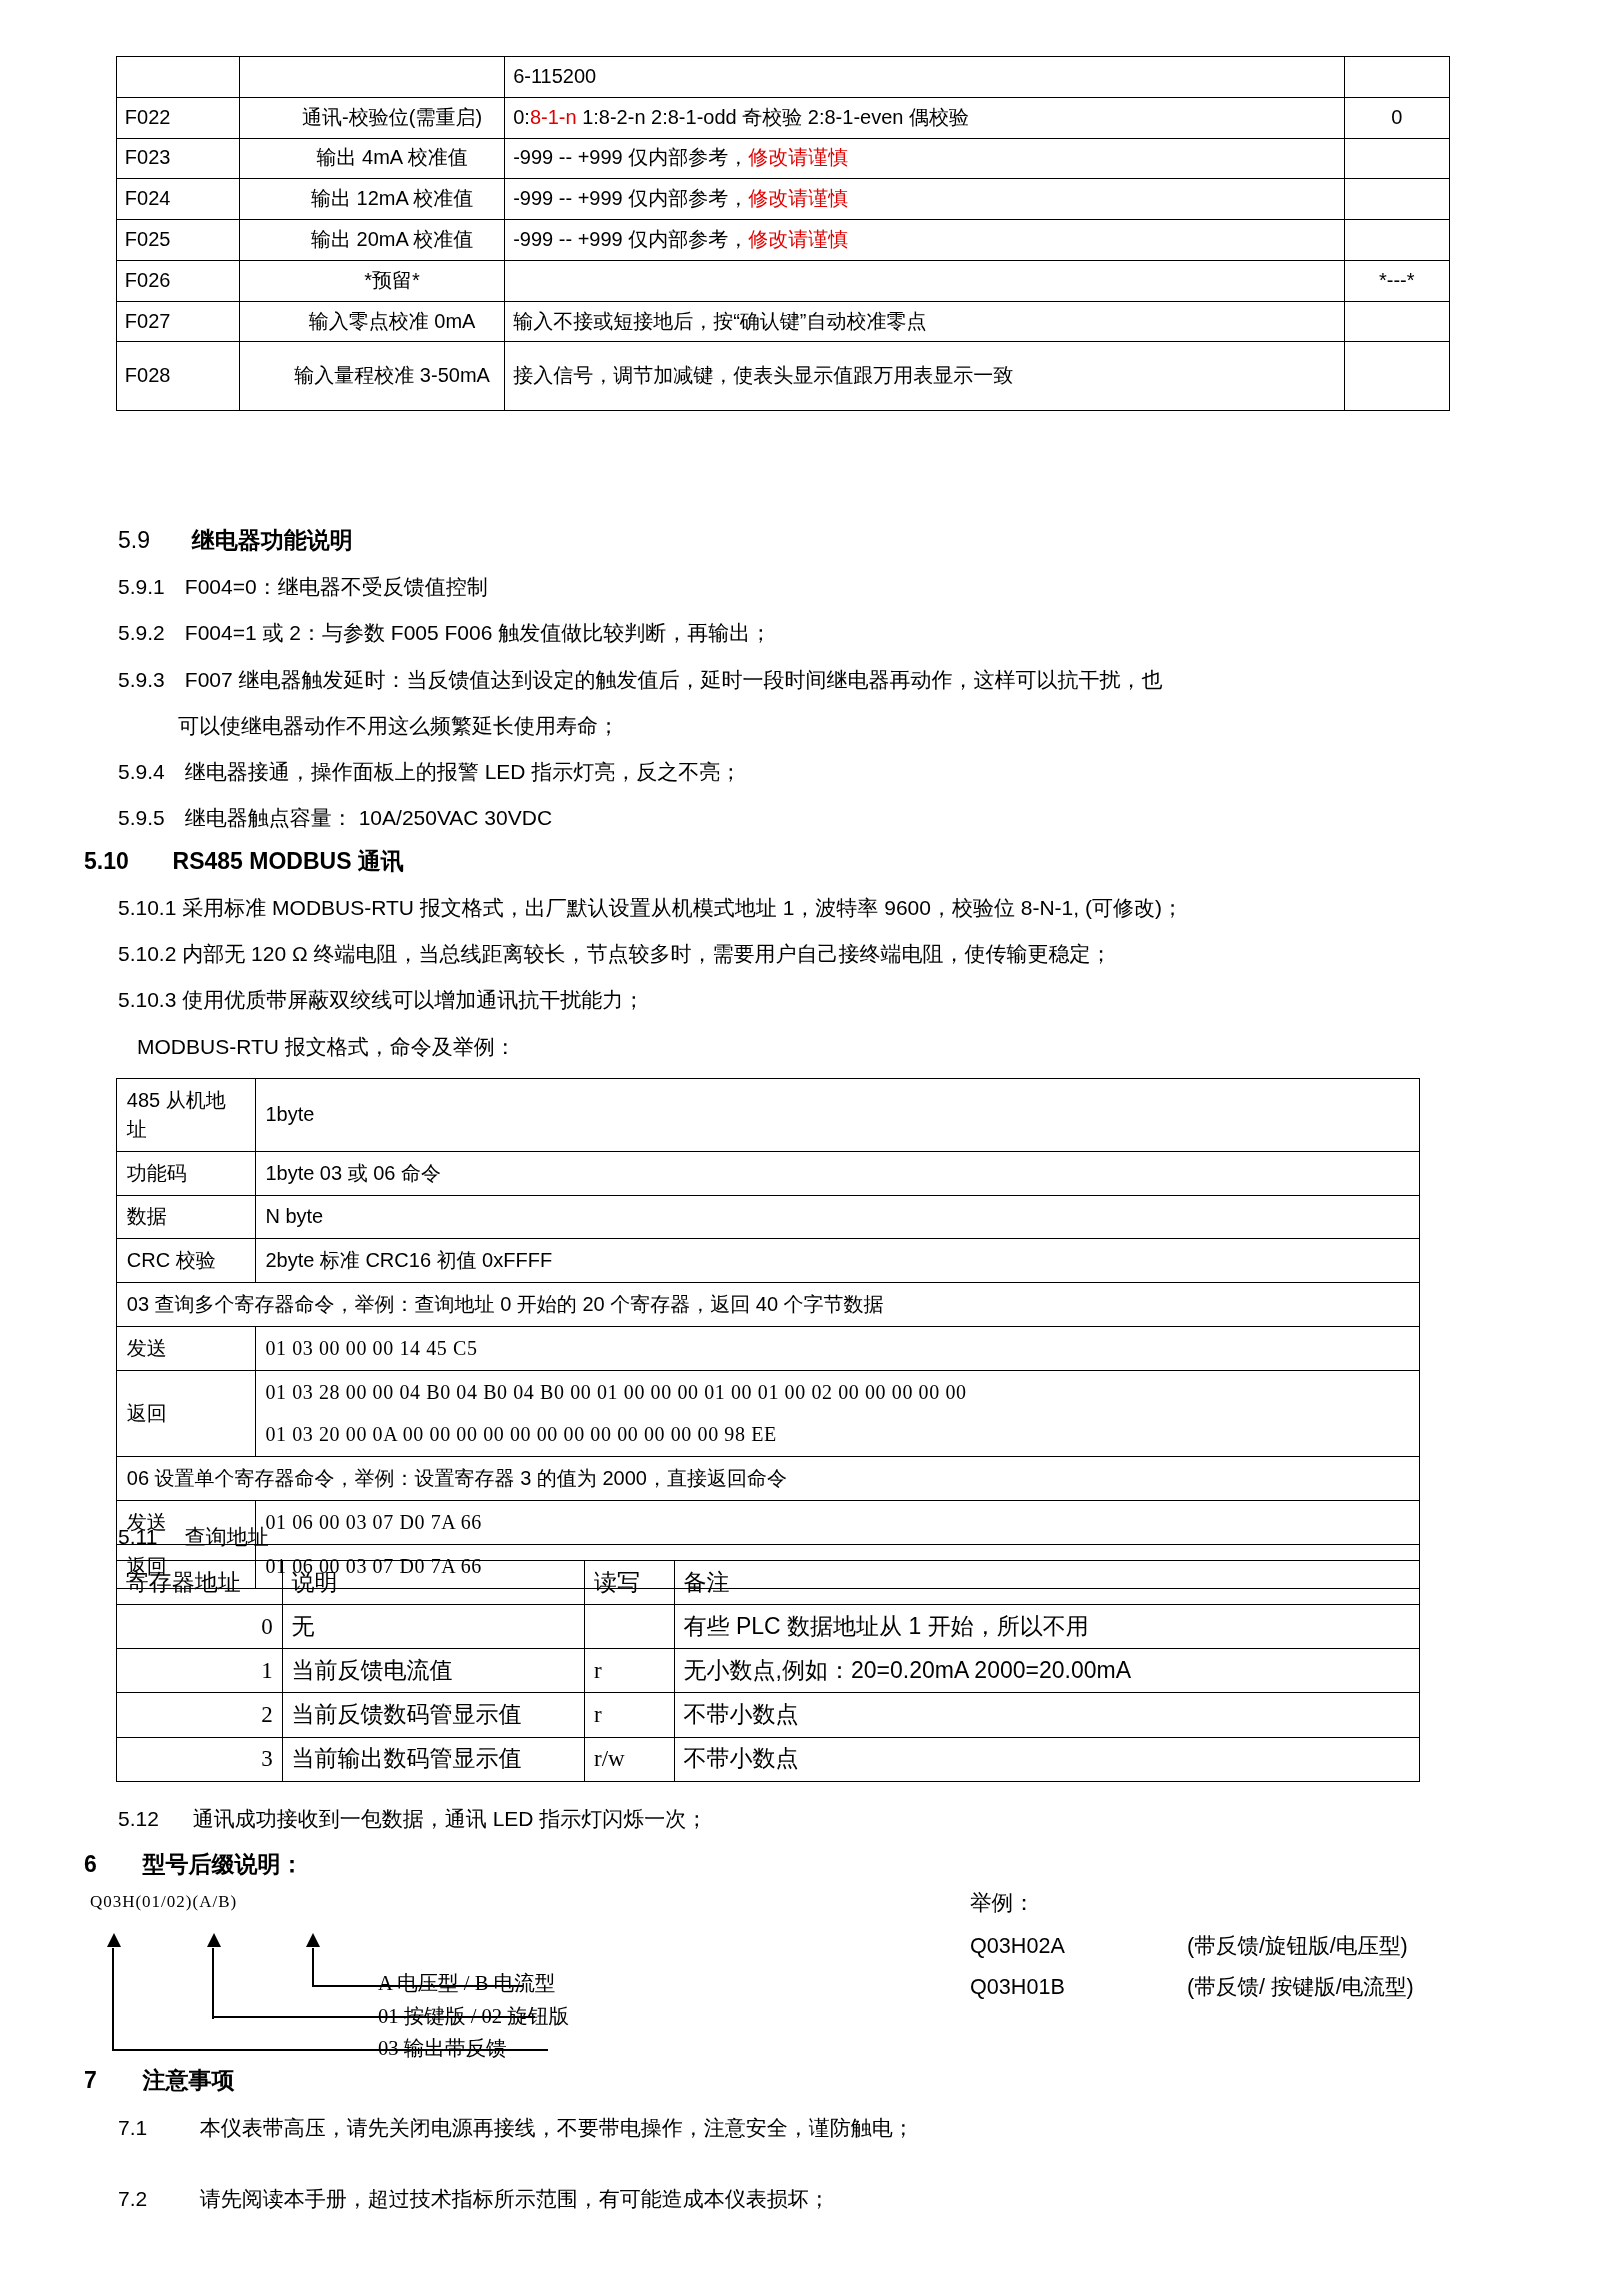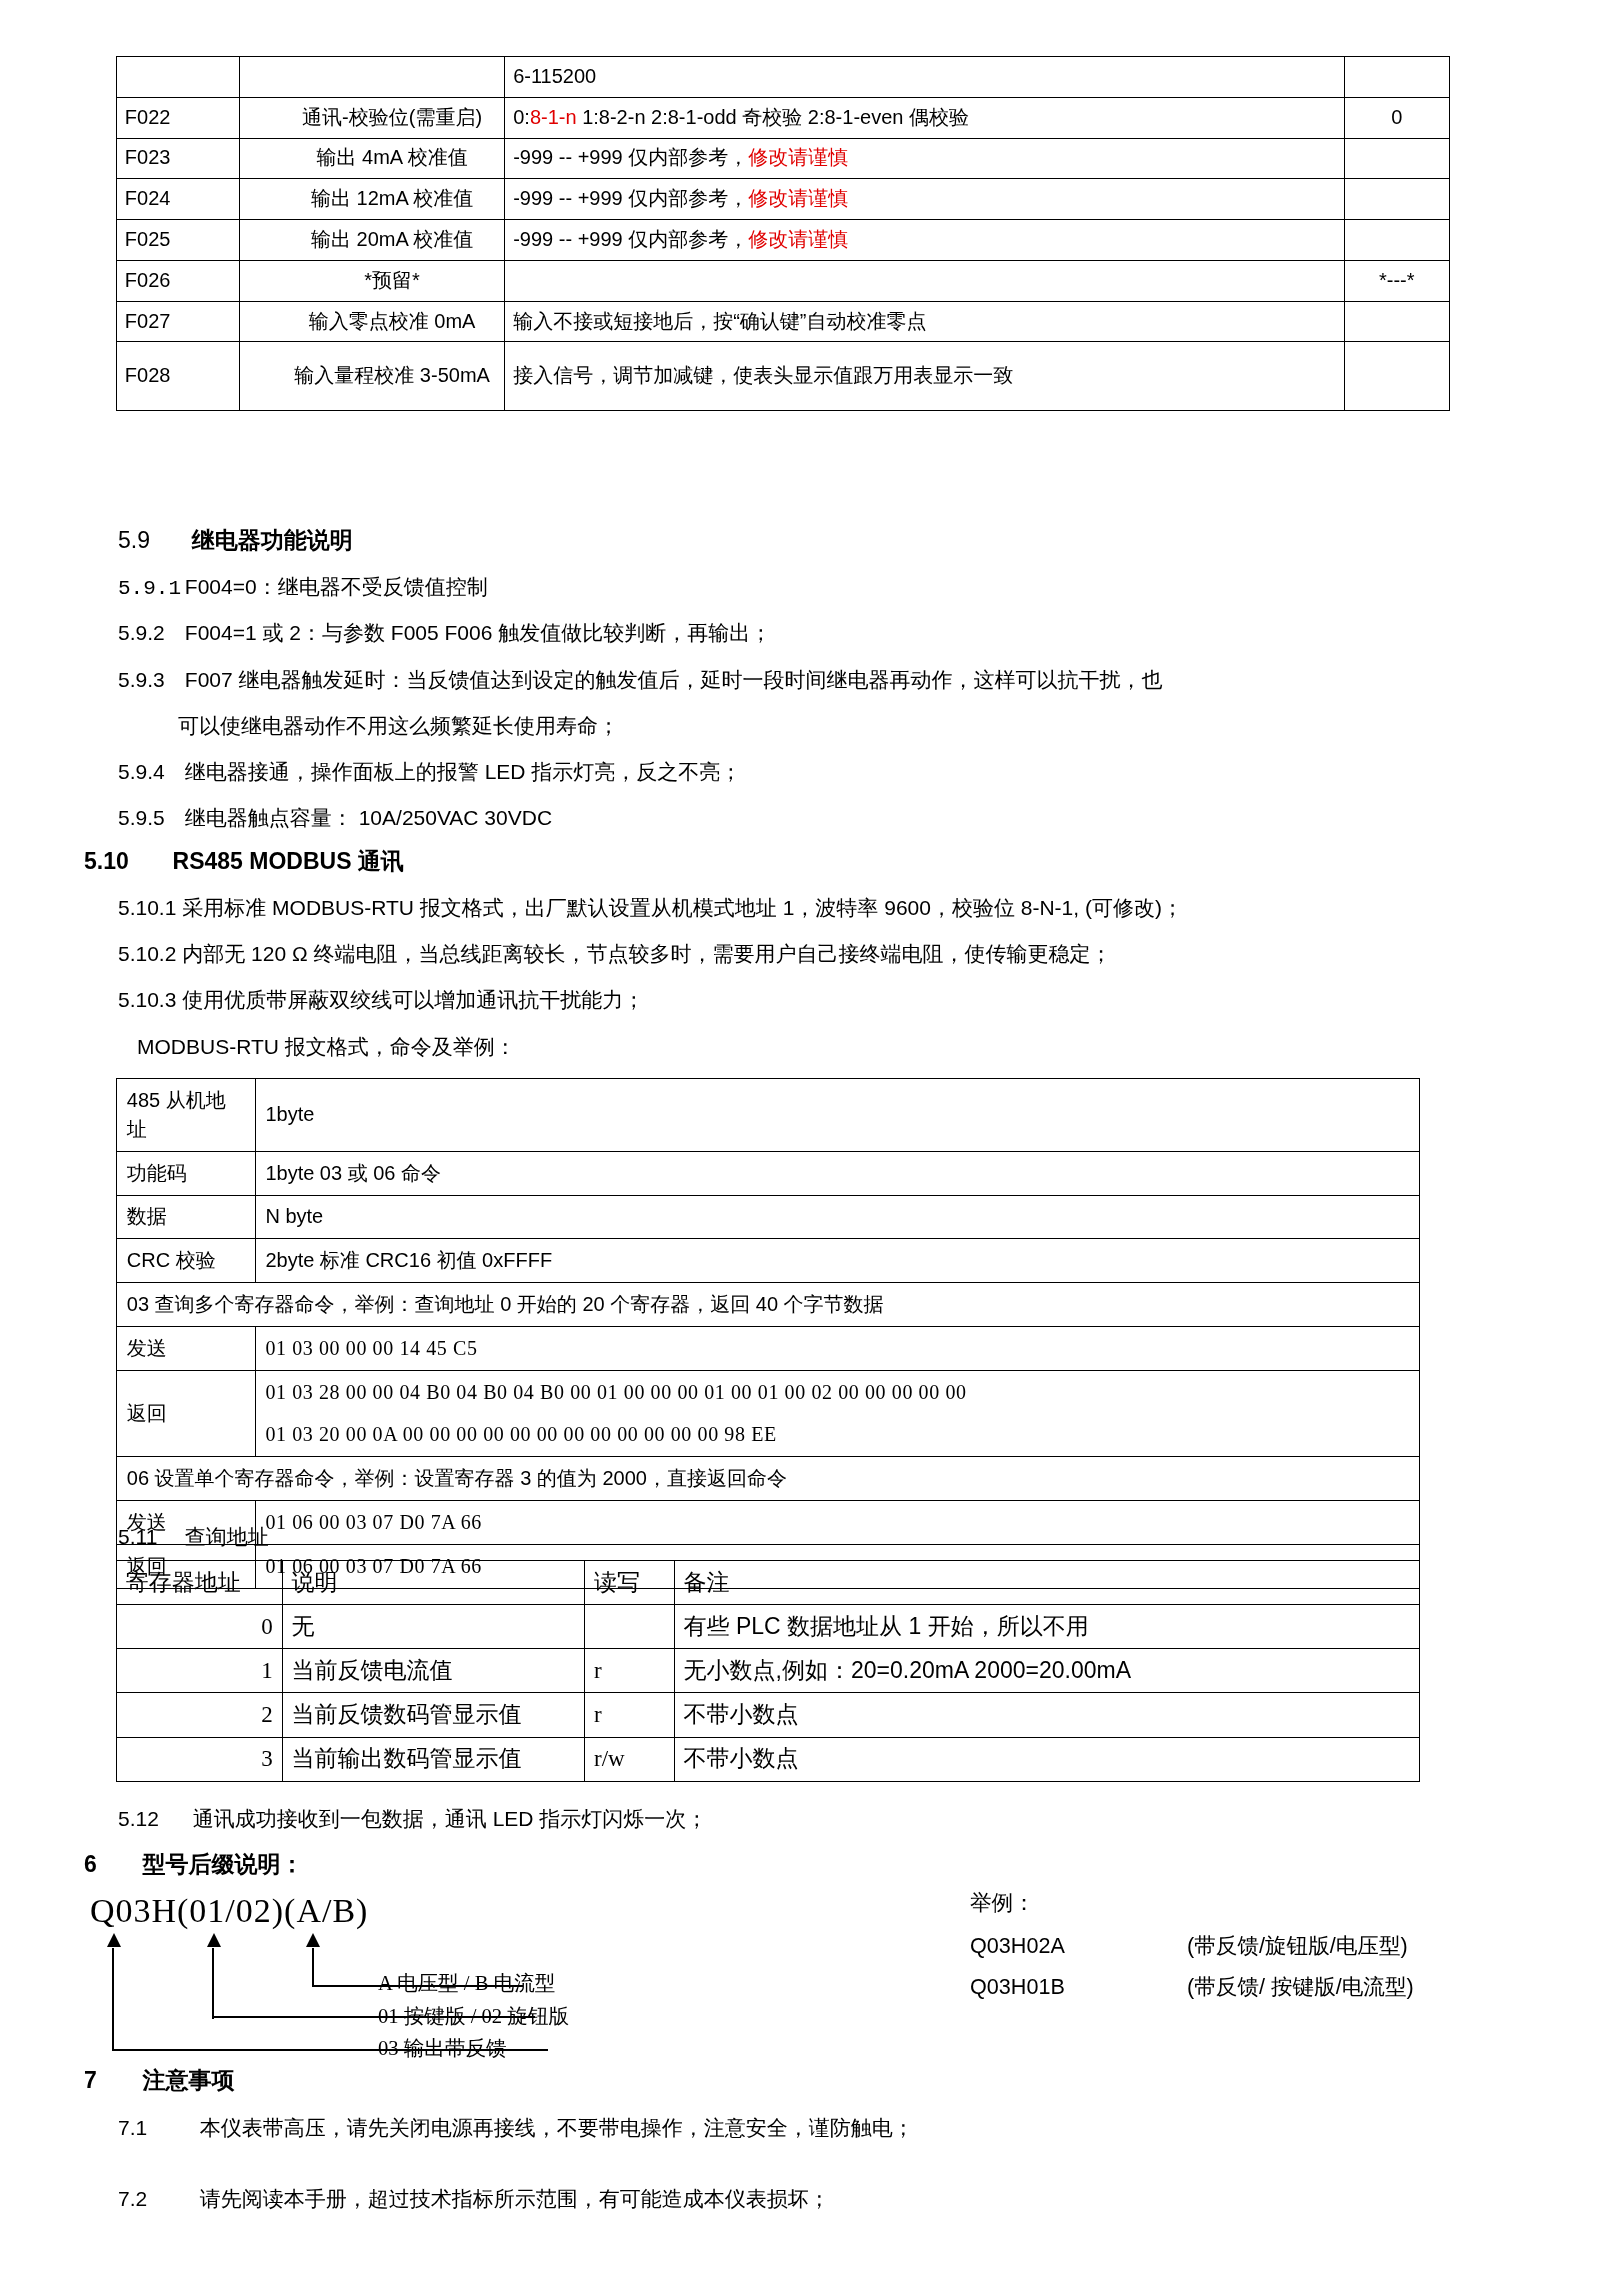--- a/index.html
+++ b/index.html
@@ -112,21 +112,21 @@
     left: 84px;
     top: 1892px;
     width: 882px;
     height: 186px;
   }
   #model-code {
     position: absolute;
     left: 5.9px;
     top: 0px;
     font-family: "Liberation Serif", "DejaVu Serif", serif;
-    font-size: 34px;
+    font-size: 17px;
     letter-spacing: 1px;
     white-space: nowrap;
   }
   .dleg {
     position: absolute;
     font-family: "Liberation Serif", "DejaVu Serif", serif;
     font-size: 20.6px;
     white-space: nowrap;
   }
   .leader-h {
@@ -219,21 +219,21 @@
     </tbody>
   </table>
 
   <div class="h2" style="left:118px; top:525px;">
     <span class="num">5.9</span>
     <span style="display:inline-block;width:29px;"></span>
     <span>继电器功能说明</span>
   </div>
 
   <div class="para" style="left:118px; top:571px;">
-    <span class="num" style="width:61px;font-family:Liberation Mono, monospace;">5.9.1</span>
+    <span class="num" style="width:61px;">5.9.1</span>
     <span>F004=0：继电器不受反馈值控制</span>
   </div>
   <div class="para" style="left:118px; top:617px;">
     <span class="num" style="width:61px;">5.9.2</span>
     <span>F004=1 或 2：与参数 F005 F006 触发值做比较判断，再输出；</span>
   </div>
   <div class="para" style="left:118px; top:664px;">
     <span class="num" style="width:61px;">5.9.3</span>
     <span>F007 继电器触发延时：当反馈值达到设定的触发值后，延时一段时间继电器再动作，这样可以抗干扰，也</span>
   </div>

